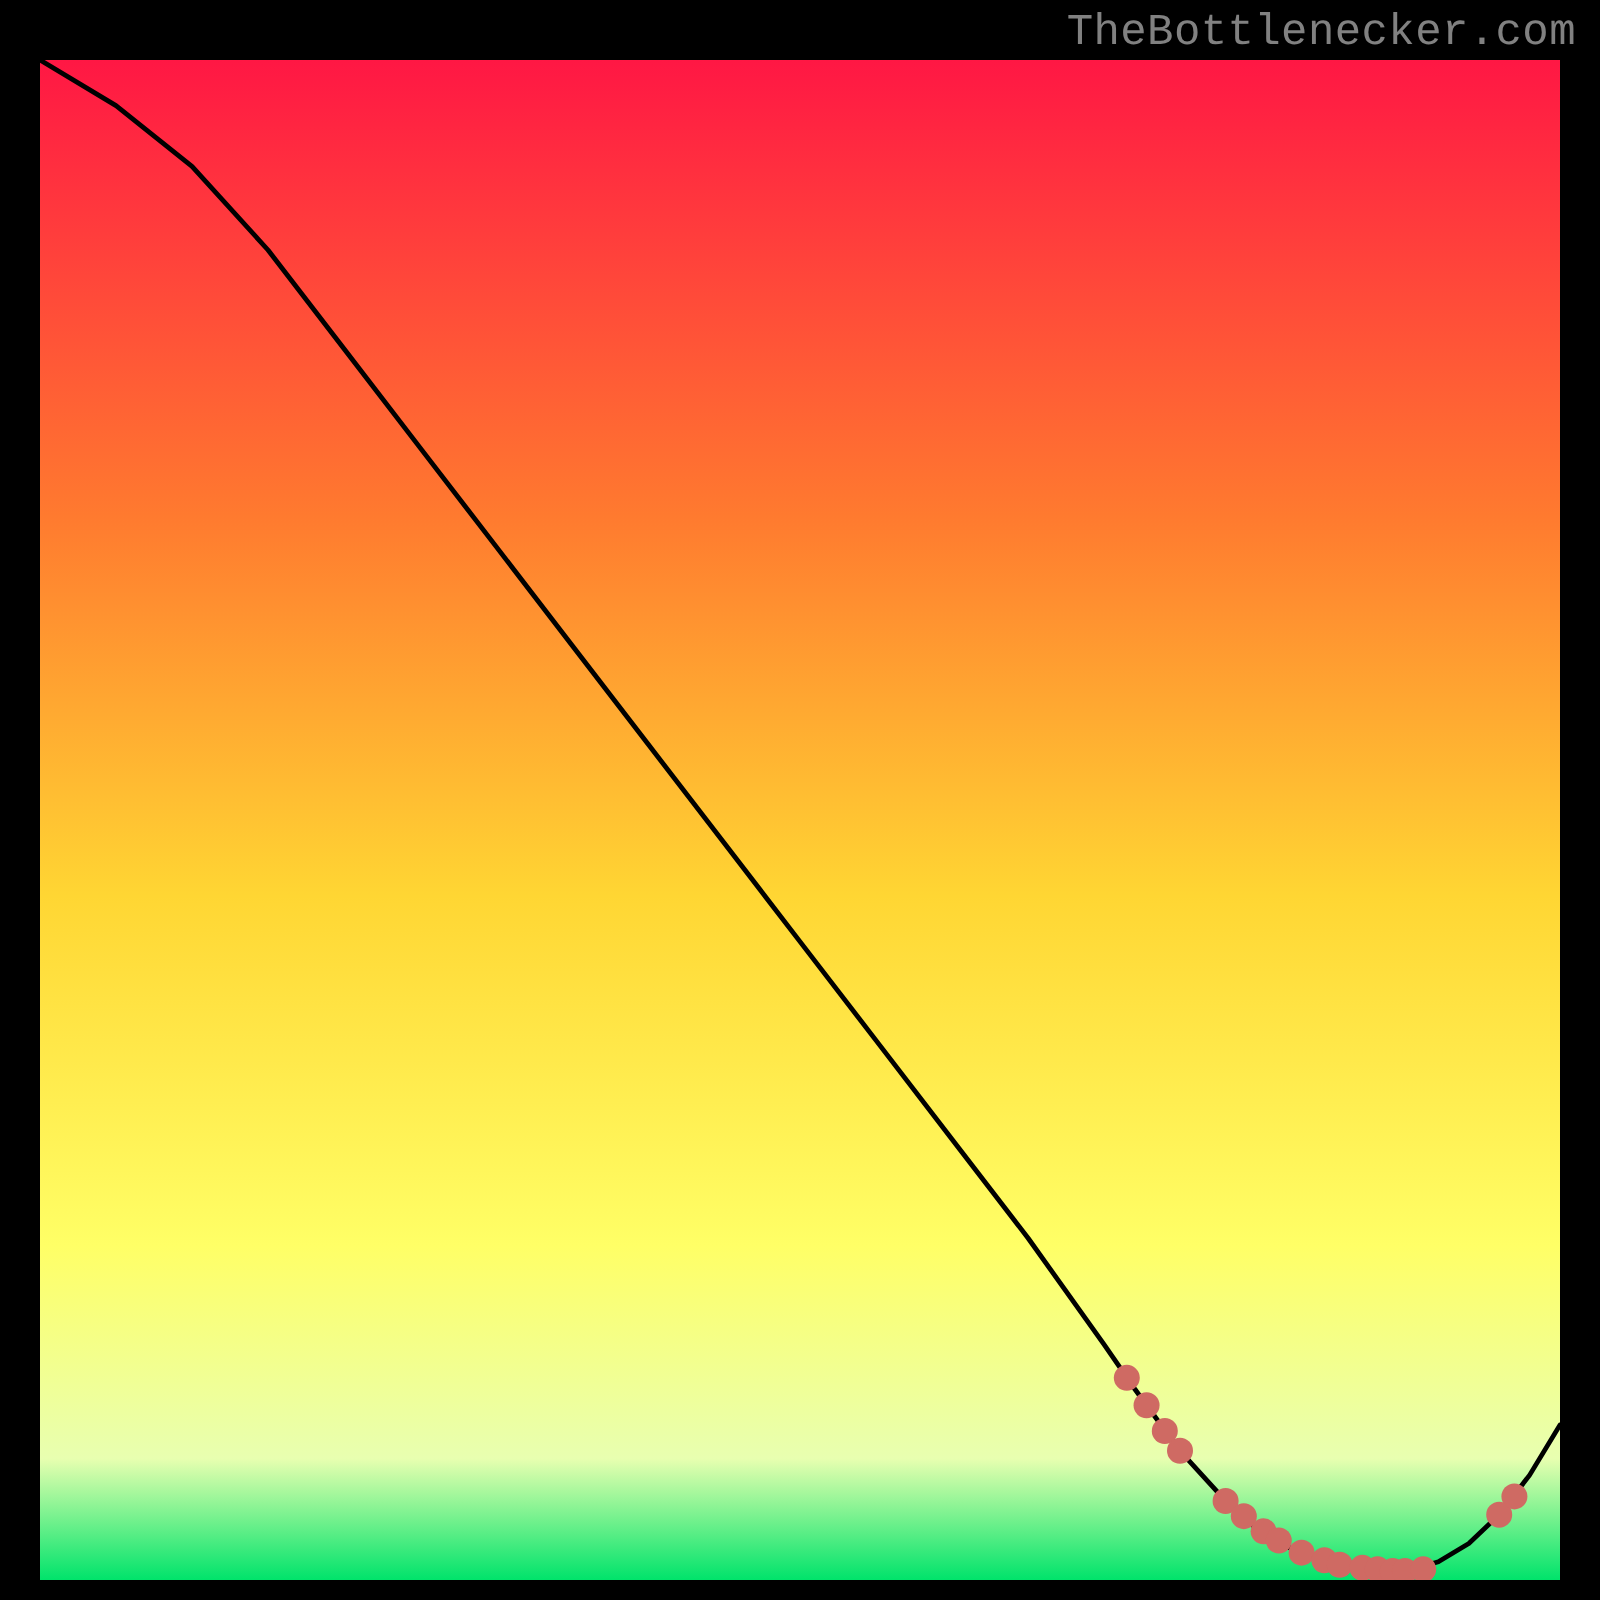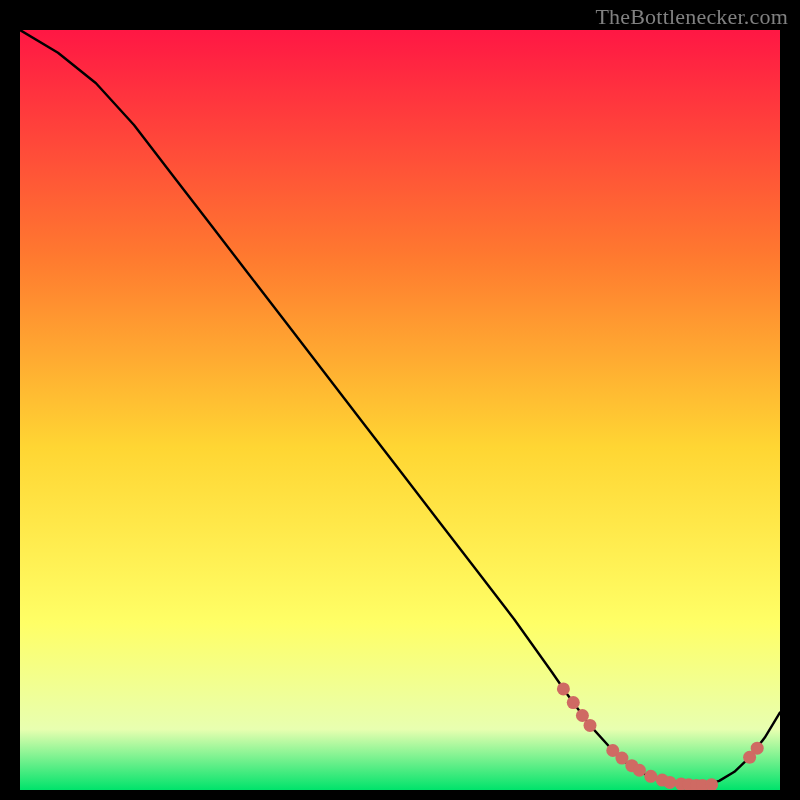--- a/index.html
+++ b/index.html
@@ -7,21 +7,21 @@
   .stage {
     position: relative;
     width: 800px;
     height: 800px;
     background: #000;
   }
   .attribution {
     position: absolute;
     top: 4px;
     right: 12px;
-    font-family: Liberation Serif, serif;
+    font-family: Liberation Mono, monospace;
     font-size: 22px;
     color: #818181;
     letter-spacing: 0.2px;
     font-weight: 400;
     text-align: center;
   }
   .plot {
     position: absolute;
     left: 20px;
     top: 30px;

